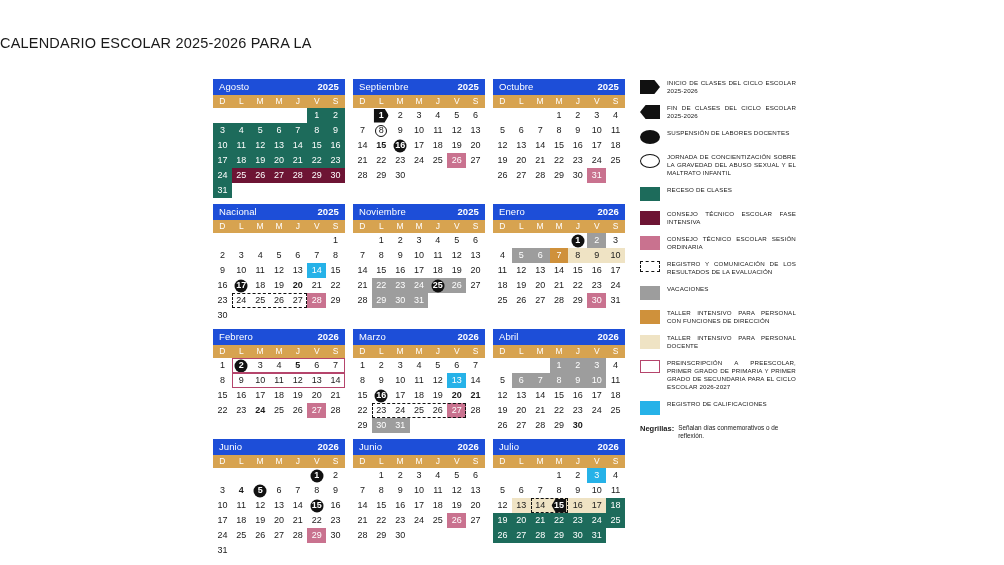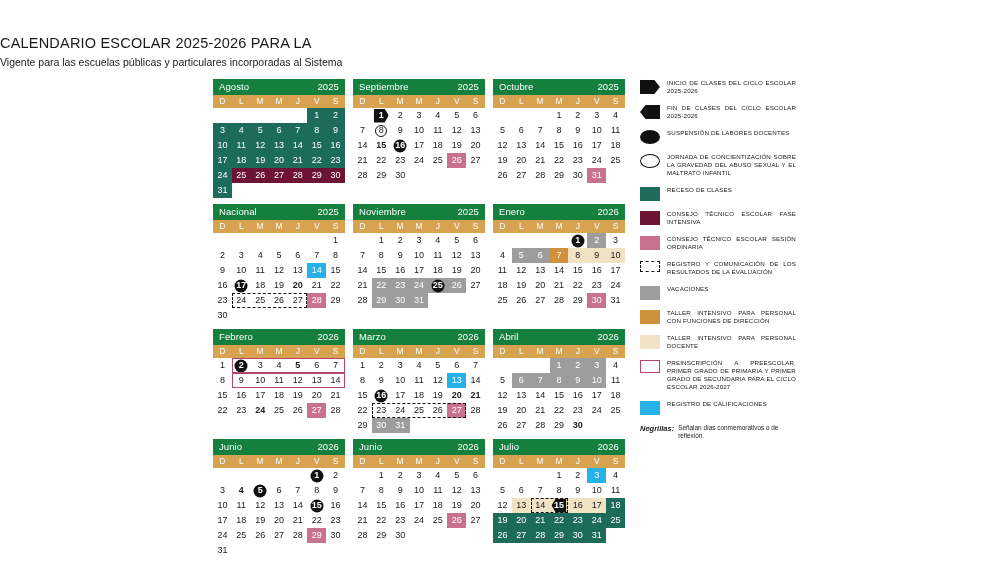--- a/index.html
+++ b/index.html
@@ -24,28 +24,28 @@
   
   .months {
     position: absolute;
     left: 213px; top: 79px;
     width: 420px;
   }
   .month-row { display: flex; gap: 8px; margin-bottom: 6px; }
   .month { width: 132px; position: relative; }
 
   .m-head {
-    background: #15803d;
+    background: #1d4ed8;
     color: #ffffff;
     display: flex; justify-content: space-between; align-items: center;
     padding: 2px 6px 3px 6px;
     font-size: 9.5px;
   }
   .m-head .m-name { letter-spacing: .1px; }
-  .m-head .m-year { letter-spacing: .1px; }
+  .m-head .m-year { letter-spacing: .1px; font-weight: bold; }
 
   .m-dow {
     background: #d7a350;
     color: #ffffff;
     display: grid; grid-template-columns: repeat(7, 1fr);
     font-size: 8.5px;
     text-align: center;
     padding: 1px 0 2px 0;
   }
   .m-dow span { line-height: 10px; }
@@ -129,31 +129,30 @@
   .sw-cte-int { background: #6d1434; }
   .sw-cte-ord { background: #c9728f; }
   .sw-vac { background: #9d9d9d; }
   .sw-taller-d { background: #cf913b; }
   .sw-taller-p { background: #efe3c4; }
   .sw-preins { background: #ffffff; border: 1.3px solid #b5456c; height: 13px; }
   .sw-calif { background: #26b2e8; }
   .sw-dashed { background: transparent; border: 1.6px dashed #111111; height: 11px; }
 
   .leg-note { display: flex; align-items: flex-start; margin-top: 4px; }
-  .leg-note-label { font-size: 7.5px; font-weight: bold; color: #1a1a1a; margin-right: 4px; white-space: nowrap; font-style: italic; }
+  .leg-note-label { font-size: 7.5px; font-weight: bold; color: #1a1a1a; margin-right: 4px; white-space: nowrap; }
   .leg-note-text { font-size: 6.4px; line-height: 8px; color: #1a1a1a; }
 </style>
 </head>
 <body>
 
 <div id="page">
 
   <div class="header">
     <div class="title-line">CALENDARIO ESCOLAR 2025-2026 PARA LA</div>
-    <div class="subtitle-line">Vigente para las escuelas públicas y particulares incorporadas al Sistema</div>
   </div>
 
   <div class="months" id="months-container">
       <div class="month-row">
         <div class="month">
           <div class="m-head">
             <span class="m-name">Agosto</span>
             <span class="m-year">2025</span>
           </div>
           <div class="m-dow">

